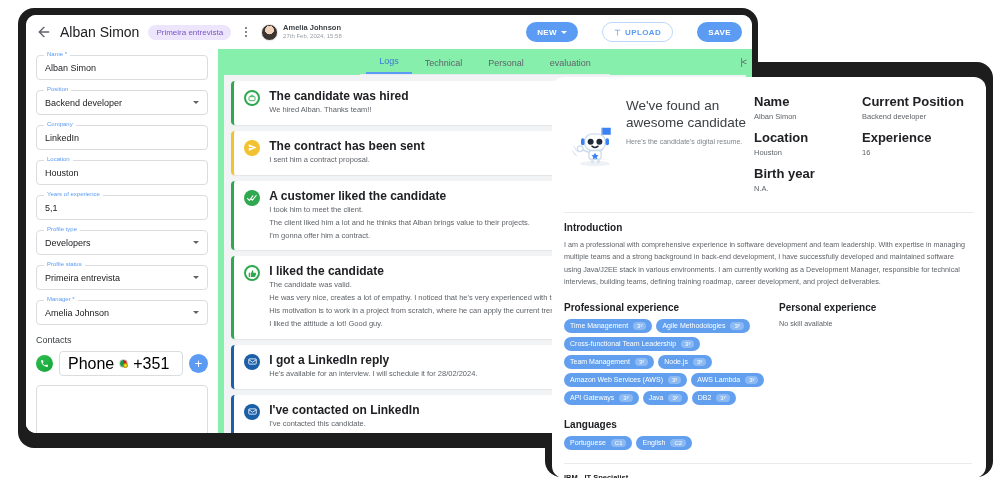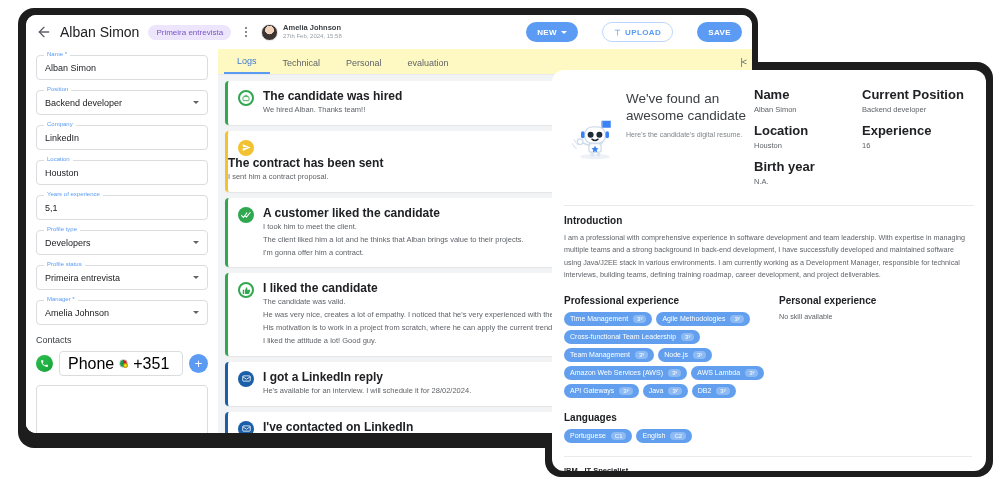--- a/index.html
+++ b/index.html
@@ -137,39 +137,39 @@
     background: #5b9bf3; color: #fff;
     display:flex;align-items:center;justify-content:center;
     font-size: 13px; line-height: 0; flex:0 0 19px;
   }
   .notes-box {
     margin-top: 9px; border: 1px solid #dadce0; border-radius: 4px;
     height: 62px;
   }
 
   
-  .logs-col { flex: 1; min-width: 0; display:flex; flex-direction:column; background:#fef9c3; }
+  .logs-col { flex: 1; min-width: 0; display:flex; flex-direction:column; background:#86efac;align-items:center; }
   .tabs {
     display: flex; gap: 0; border-bottom: 1px solid #e8eaed;
     padding: 0 6px; height: 26px; flex:0 0 26px; align-items: flex-end;
   }
   .tab {
     font-size: 9px; color: #5f6368; padding: 0 13px 6px 13px; cursor: pointer; white-space:nowrap;
   }
   .tab.active { color: #3c79d6; border-bottom: 2px solid #5b9bf3; }
   .log-list {
     flex: 1; background: #f2f3f5; padding: 6px 7px 0 7px; overflow: hidden;
   }
   .log-card {
     background: #fff; border-radius: 4px; margin-bottom: 6px;
     display: flex; padding: 8px 10px 9px 0;
     border-left: 3px solid #2fa84f;
     box-shadow: 0 1px 1px rgba(0,0,0,.06);
   }
-  .log-card.yellow { border-left-color: #f2c230; flex-direction: column; }
+  .log-card.yellow { border-left-color: #f2c230; }
   .log-card.blue { border-left-color: #1b5fa8; }
   .log-ico {
     width: 16px; height: 16px; border-radius: 50%; flex: 0 0 16px;
     margin: 1px 9px 0 10px;
     display: flex; align-items: center; justify-content: center;
     color: #fff;
   }
   .ico-green-o { background: #fff; border: 2px solid #2fa84f; }
   .ico-green { background: #2fa84f; }
   .ico-yellow { background: #f2c230; }
@@ -181,21 +181,21 @@
 
   
   .collapse-handle {
     position: absolute; right: 6px; top: 42px;
     font-size: 9px; color: #5f6368; letter-spacing: -1px;
   }
 
   
   .resume {
     position: absolute;
-    left: 552px; top: 70px; width: 434px; height: 401px;
+    left: 552px; top: 77px; width: 434px; height: 401px;
     background: #fff;
     border-radius: 12px;
     overflow: hidden;
     display: flex; flex-direction: column;
   }
   .r-top { display: flex; padding: 14px 16px 8px 12px; gap: 0; }
   .mascot { width: 62px; flex: 0 0 62px; display:flex; align-items:center; justify-content:center; }
   .r-heading { flex: 0 0 128px; padding-top: 6px; }
   .r-h1 { font-size: 13.5px; color: #3c4043; line-height: 1.28; }
   .r-h2 { font-size: 7px; color: #80868b; line-height: 1.5; margin-top: 5px; }

